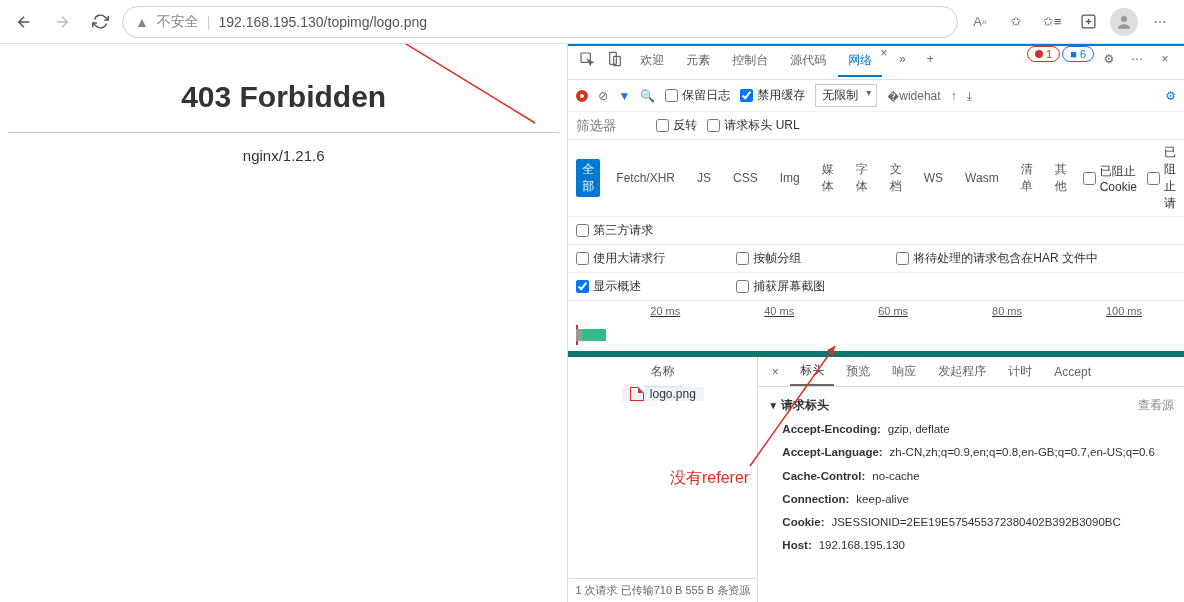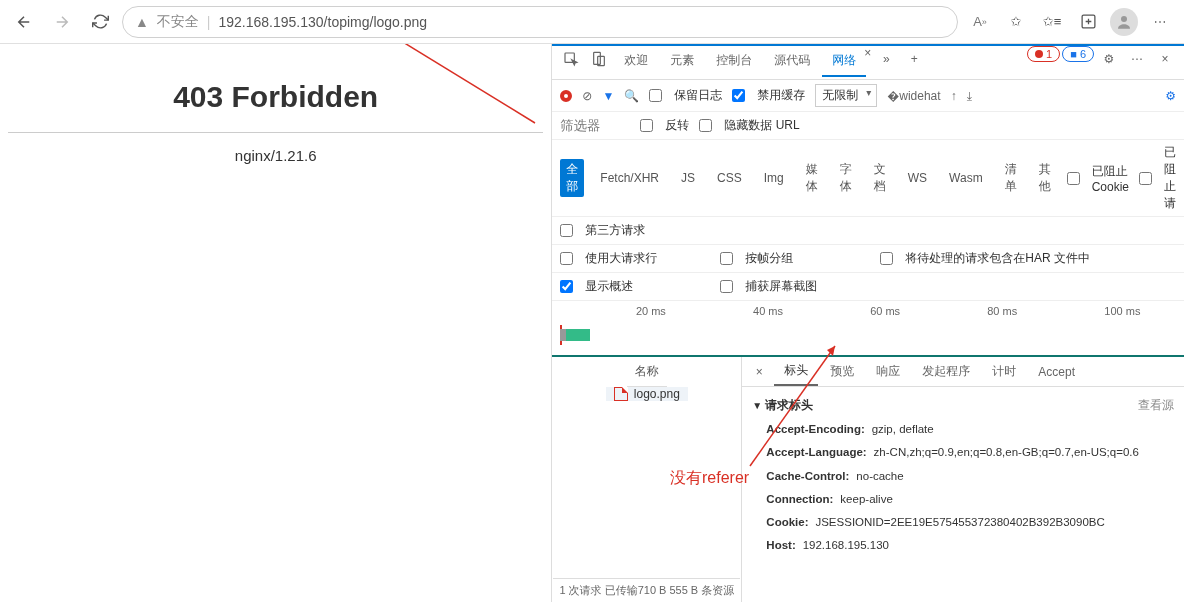--- a/index.html
+++ b/index.html
@@ -29,30 +29,30 @@
 .dt-tab.active { color: #0078d4; border-bottom: 2px solid #0078d4; }
 .dt-ico { width: 26px; height: 26px; display: flex; align-items: center; justify-content: center; color: #666; }
 .dt-close { color: #666; margin-left: -4px; }
 .badge { border: 1px solid; border-radius: 10px; padding: 1px 7px; font-size: 11px; display: flex; align-items: center; gap: 3px; }
 .badge.err { border-color: #d93025; color: #d93025; }
 .badge.info { border-color: #1a73e8; color: #1a73e8; }
 
 
 .row { display: flex; align-items: center; border-bottom: 1px solid #eee; padding: 4px 8px; gap: 10px; min-height: 28px; }
 .rec { width: 12px; height: 12px; border: 4px solid #d93025; border-radius: 50%; }
-.chk { display: flex; align-items: center; gap: 12px; }
+.chk { display: flex; align-items: center; gap: 4px; }
 .chk input { width: 13px; height: 13px; }
 .sel { border: 1px solid #ccc; padding: 2px 18px 2px 6px; background: #fff; position: relative; }
 .sel::after { content: "▾"; position: absolute; right: 5px; top: 2px; font-size: 10px; color: #666; }
 .filter-input { border: none; outline: none; width: 70px; color: #888; }
 .ftype { padding: 2px 6px; cursor: pointer; color: #555; }
 .ftype.active { background: #0078d4; color: #fff; border-radius: 2px; }
 
 
-.timeline { height: 56px; border-bottom: 2px solid #0f766e; position: relative; padding-top: 4px; }
+.timeline { height: 56px; border-bottom: 6px solid #0f766e; position: relative; padding-top: 4px; text-decoration: underline; }
 .tl-labels { display: flex; justify-content: space-around; font-size: 11px; color: #666; padding-left: 40px; }
 .tl-bar { position: absolute; left: 8px; top: 28px; width: 30px; height: 12px; background: linear-gradient(to right, #999 20%, #3b8 20%); }
 .tl-line { position: absolute; left: 8px; top: 24px; width: 2px; height: 20px; background: #d93025; }
 
 
 .req-split { flex: 1; display: flex; overflow: hidden; }
 .req-list { width: 190px; border-right: 1px solid #ddd; display: flex; flex-direction: column; align-items: center; }
 .req-list .hd { padding: 6px 8px; border-bottom: 1px solid #ddd; color: #555; }
 .req-item { padding: 0 8px; display: flex; align-items: center; gap: 6px; background: #eef3f8; }
 .file-ico { width: 14px; height: 14px; border: 1px solid #d93025; position: relative; }
@@ -198,21 +198,21 @@
     </div>
 
     <div class="row">
       <input class="filter-input" placeholder="筛选器" style="">
       <label class="chk">
           <input type="checkbox" style="">
           <span>反转</span>
         </label>
       <label class="chk">
           <input type="checkbox" style="">
-          <span>隐藏数据 URL</span>
+          <span>请求标头 URL</span>
         </label>
     </div>
 
     <div class="row" style="flex-wrap:nowrap;overflow:hidden">
       <span class="ftype active">全部</span>
       <span class="ftype">Fetch/XHR</span>
       <span class="ftype">JS</span>
       <span class="ftype">CSS</span>
       <span class="ftype">Img</span>
       <span class="ftype">媒体</span>

